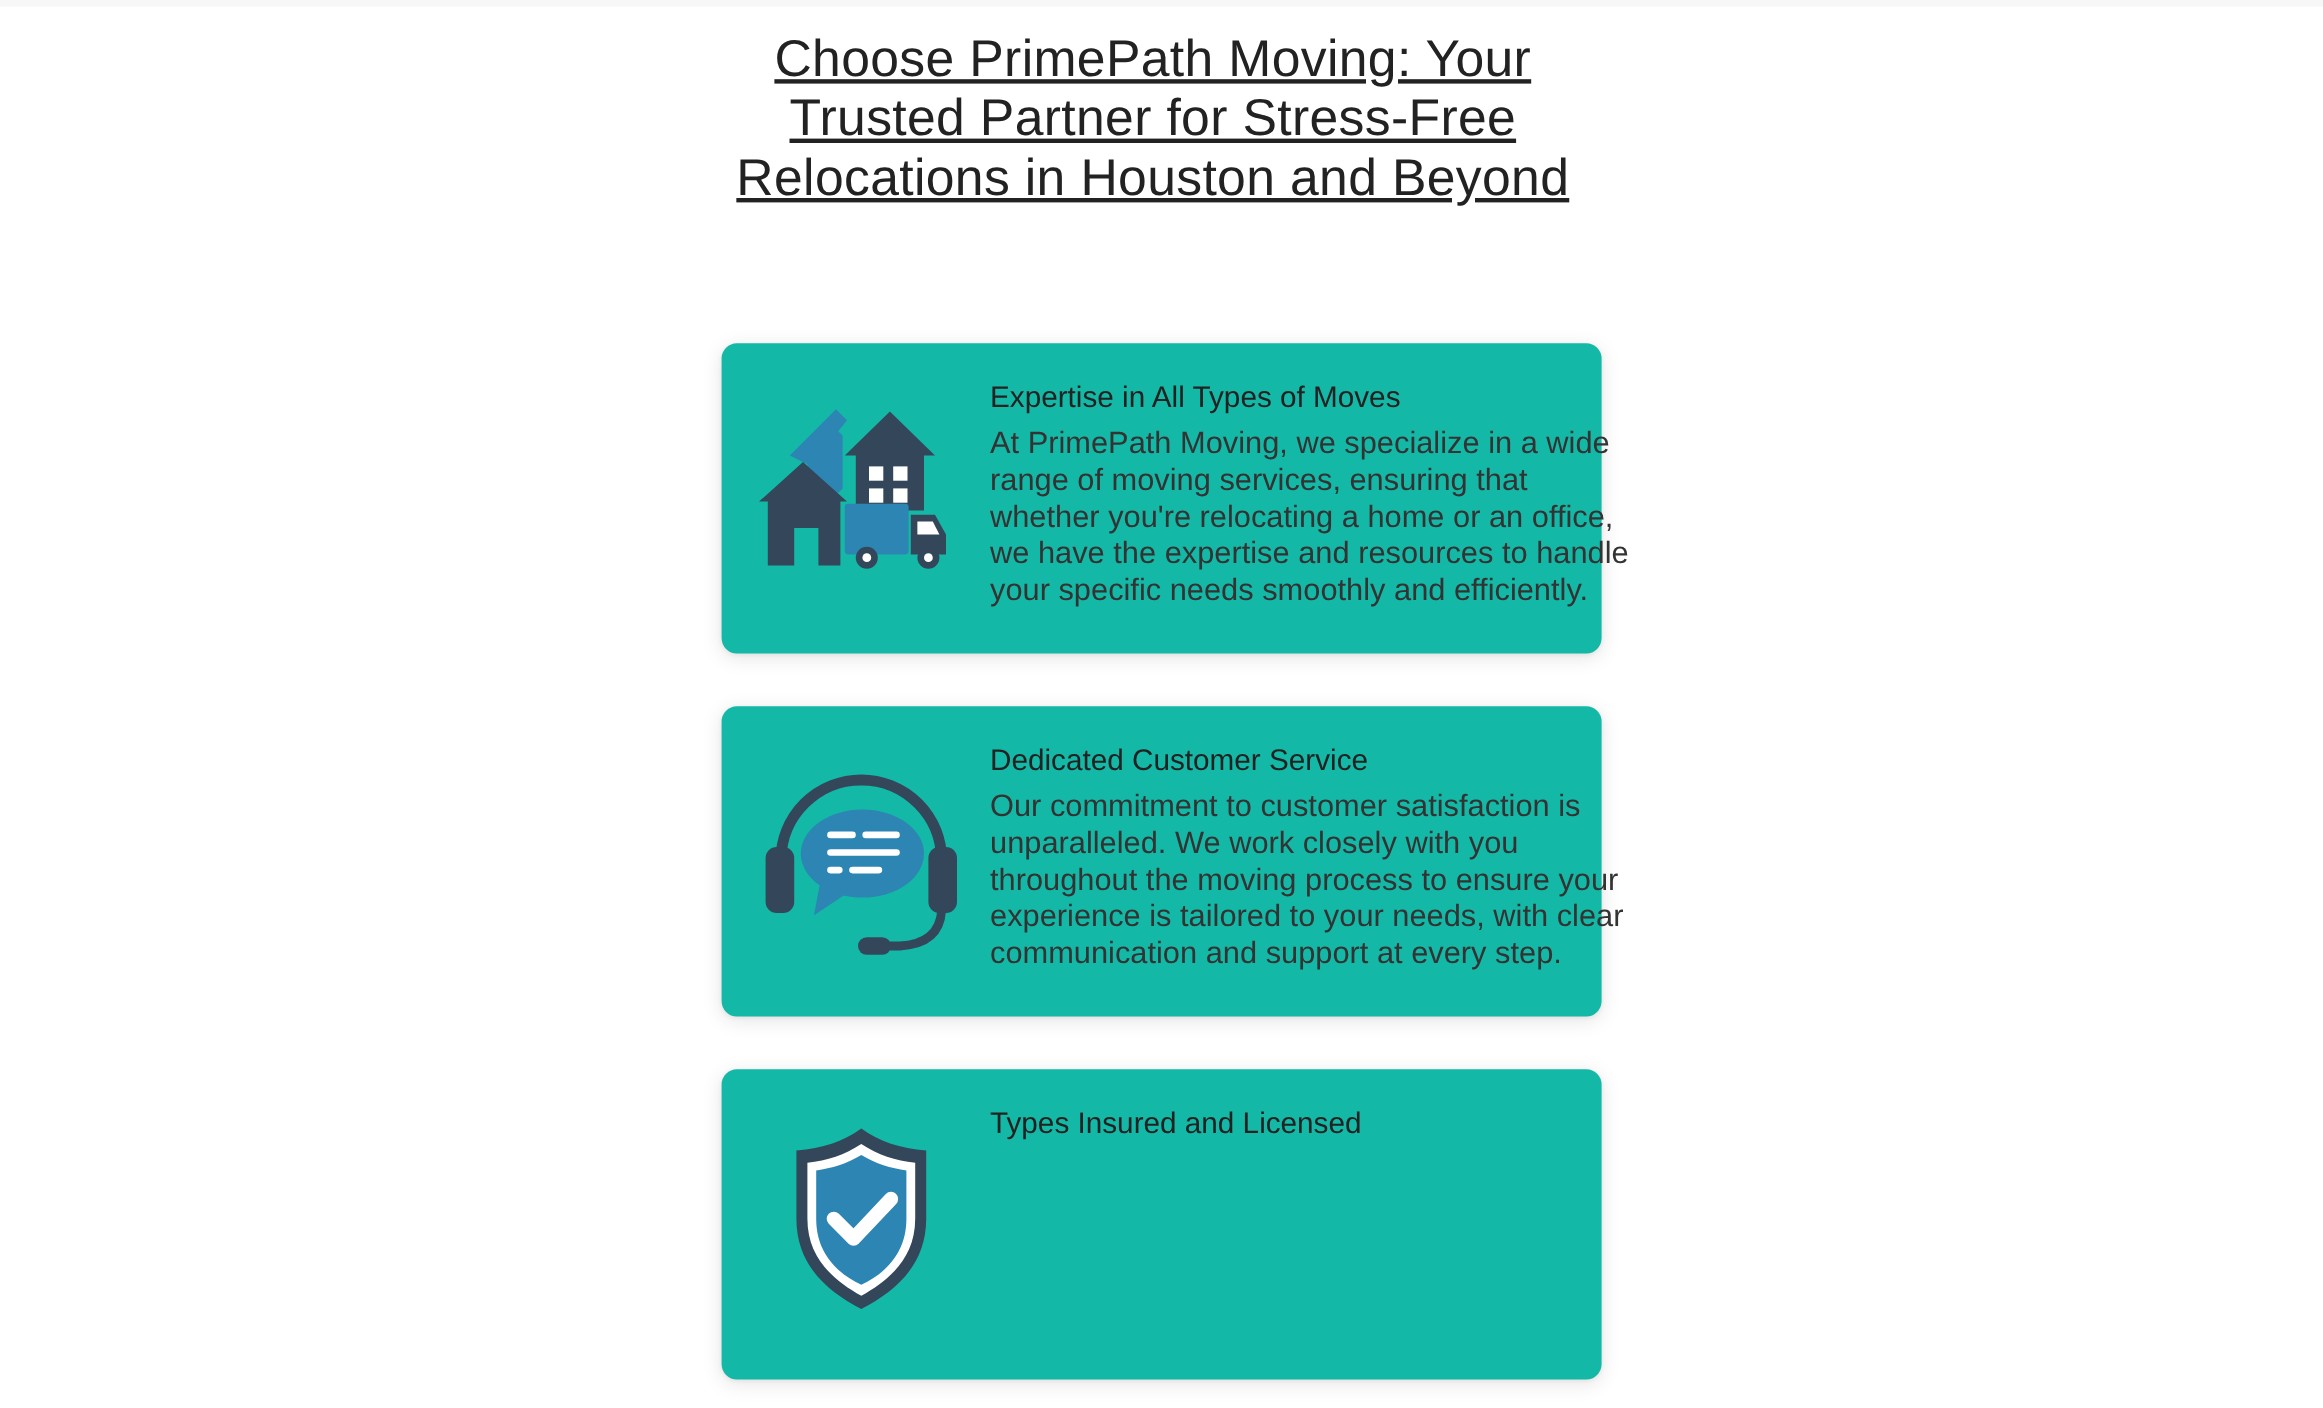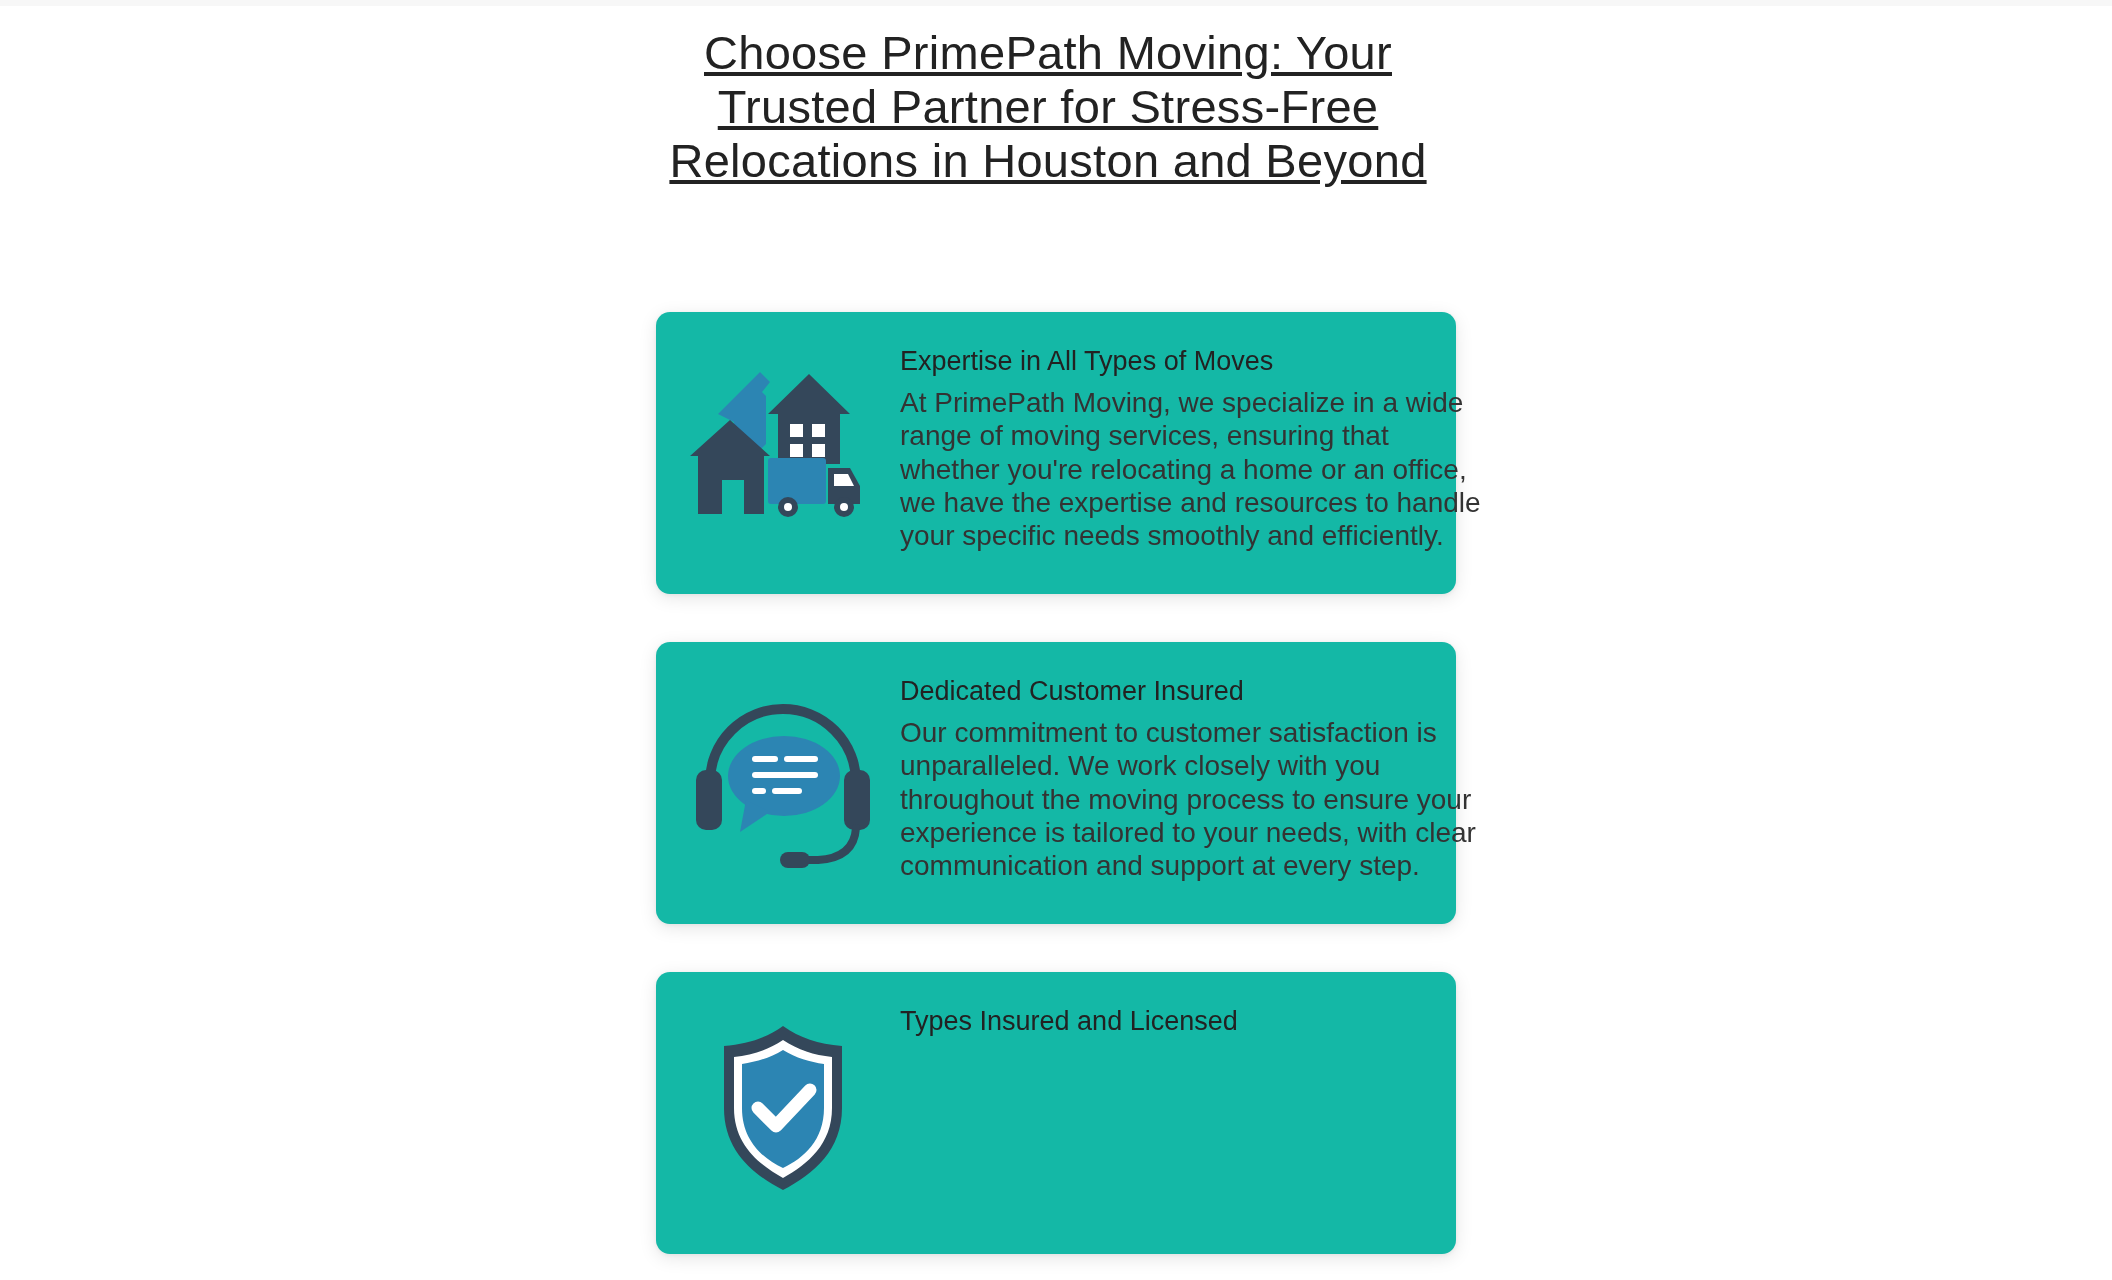--- a/index.html
+++ b/index.html
@@ -83,21 +83,21 @@
       <ellipse cx="96" cy="94" rx="56" ry="40" fill="#2c85b3"></ellipse>
       <path d="M58 118 L52 150 L82 130 Z" fill="#2c85b3"></path>
       <rect x="64" y="74" width="26" height="6" rx="3" fill="#fff"></rect>
       <rect x="96" y="74" width="34" height="6" rx="3" fill="#fff"></rect>
       <rect x="64" y="90" width="66" height="6" rx="3" fill="#fff"></rect>
       <rect x="64" y="106" width="14" height="6" rx="3" fill="#fff"></rect>
       <rect x="84" y="106" width="30" height="6" rx="3" fill="#fff"></rect>
     </svg>
   </div>
   <div class="text">
-    <h3>Dedicated Customer Insured</h3>
+    <h3>Dedicated Customer Service</h3>
     <p>Our commitment to customer satisfaction is unparalleled. We work closely with you throughout the moving process to ensure your experience is tailored to your needs, with clear communication and support at every step.</p>
   </div>
 </div>
 
 <div class="card" style="top:972px;">
   <div class="icon">
     <svg viewBox="0 0 190 190">
       <path d="M95 14 C78 26 60 32 36 34 L36 96 C36 138 64 162 95 178 C126 162 154 138 154 96 L154 34 C130 32 112 26 95 14 Z" fill="#34475a"></path>
       <path d="M95 28 C80 38 64 43 46 45 L46 96 C46 132 70 152 95 166 C120 152 144 132 144 96 L144 45 C126 43 110 38 95 28 Z" fill="#fff"></path>
       <path d="M95 38 C82 46 68 50 54 52 L54 96 C54 128 74 146 95 156 C116 146 136 128 136 96 L136 52 C122 50 108 46 95 38 Z" fill="#2c85b3"></path>

